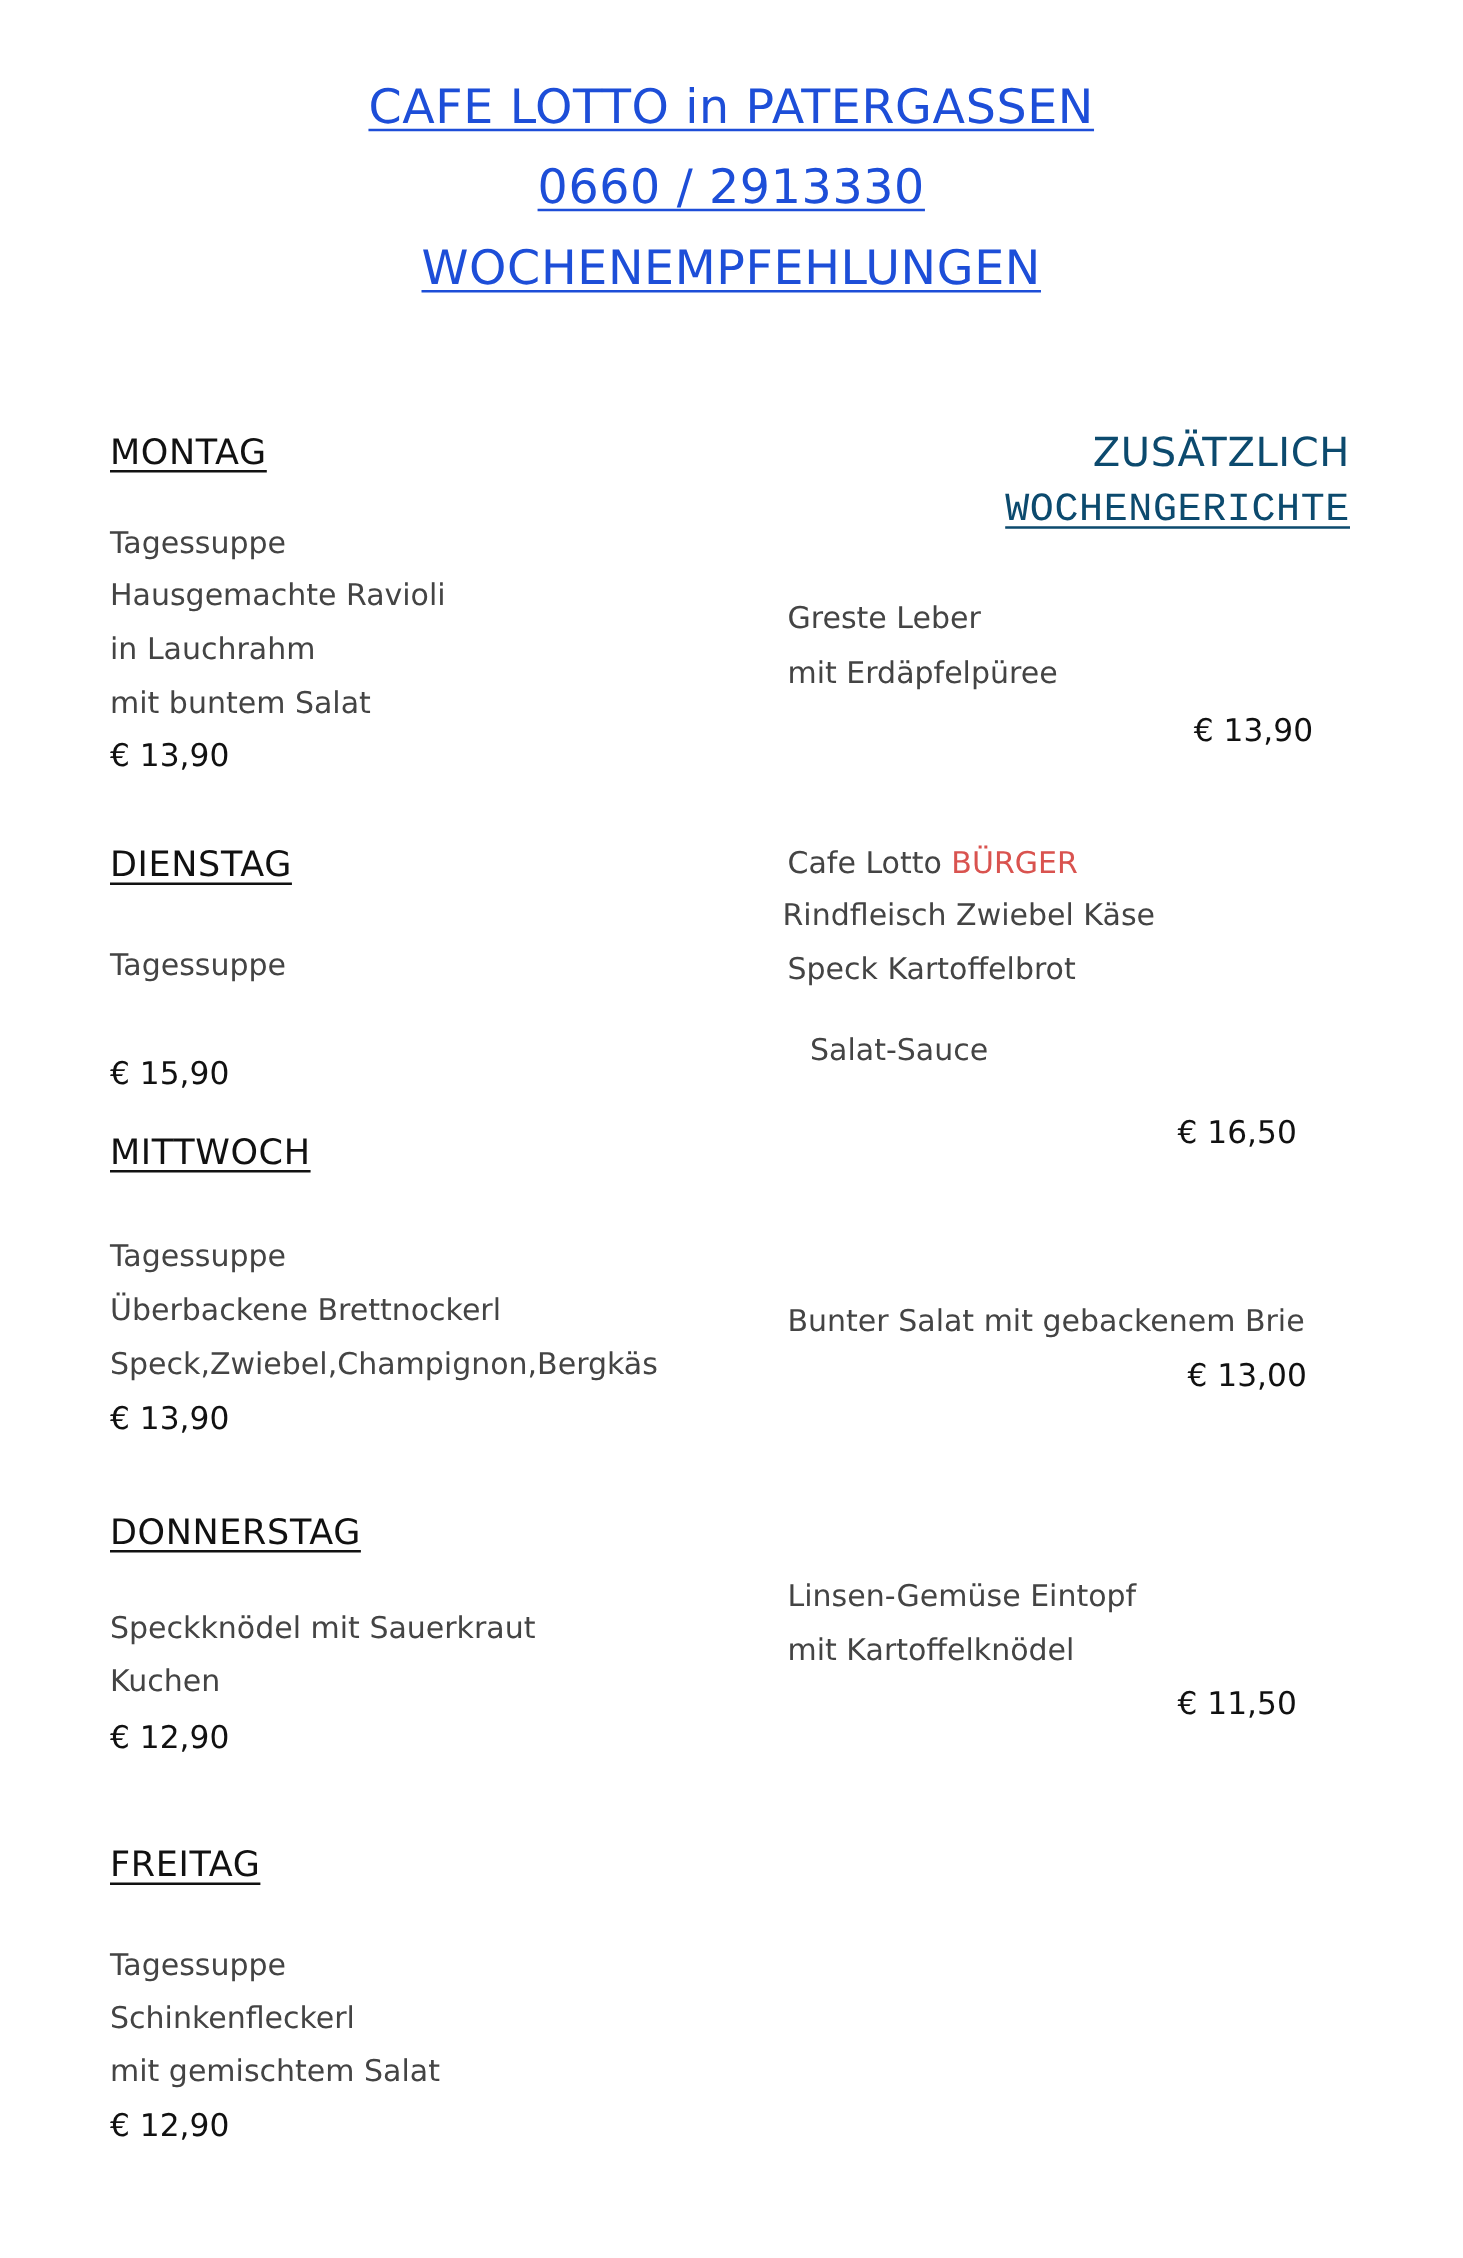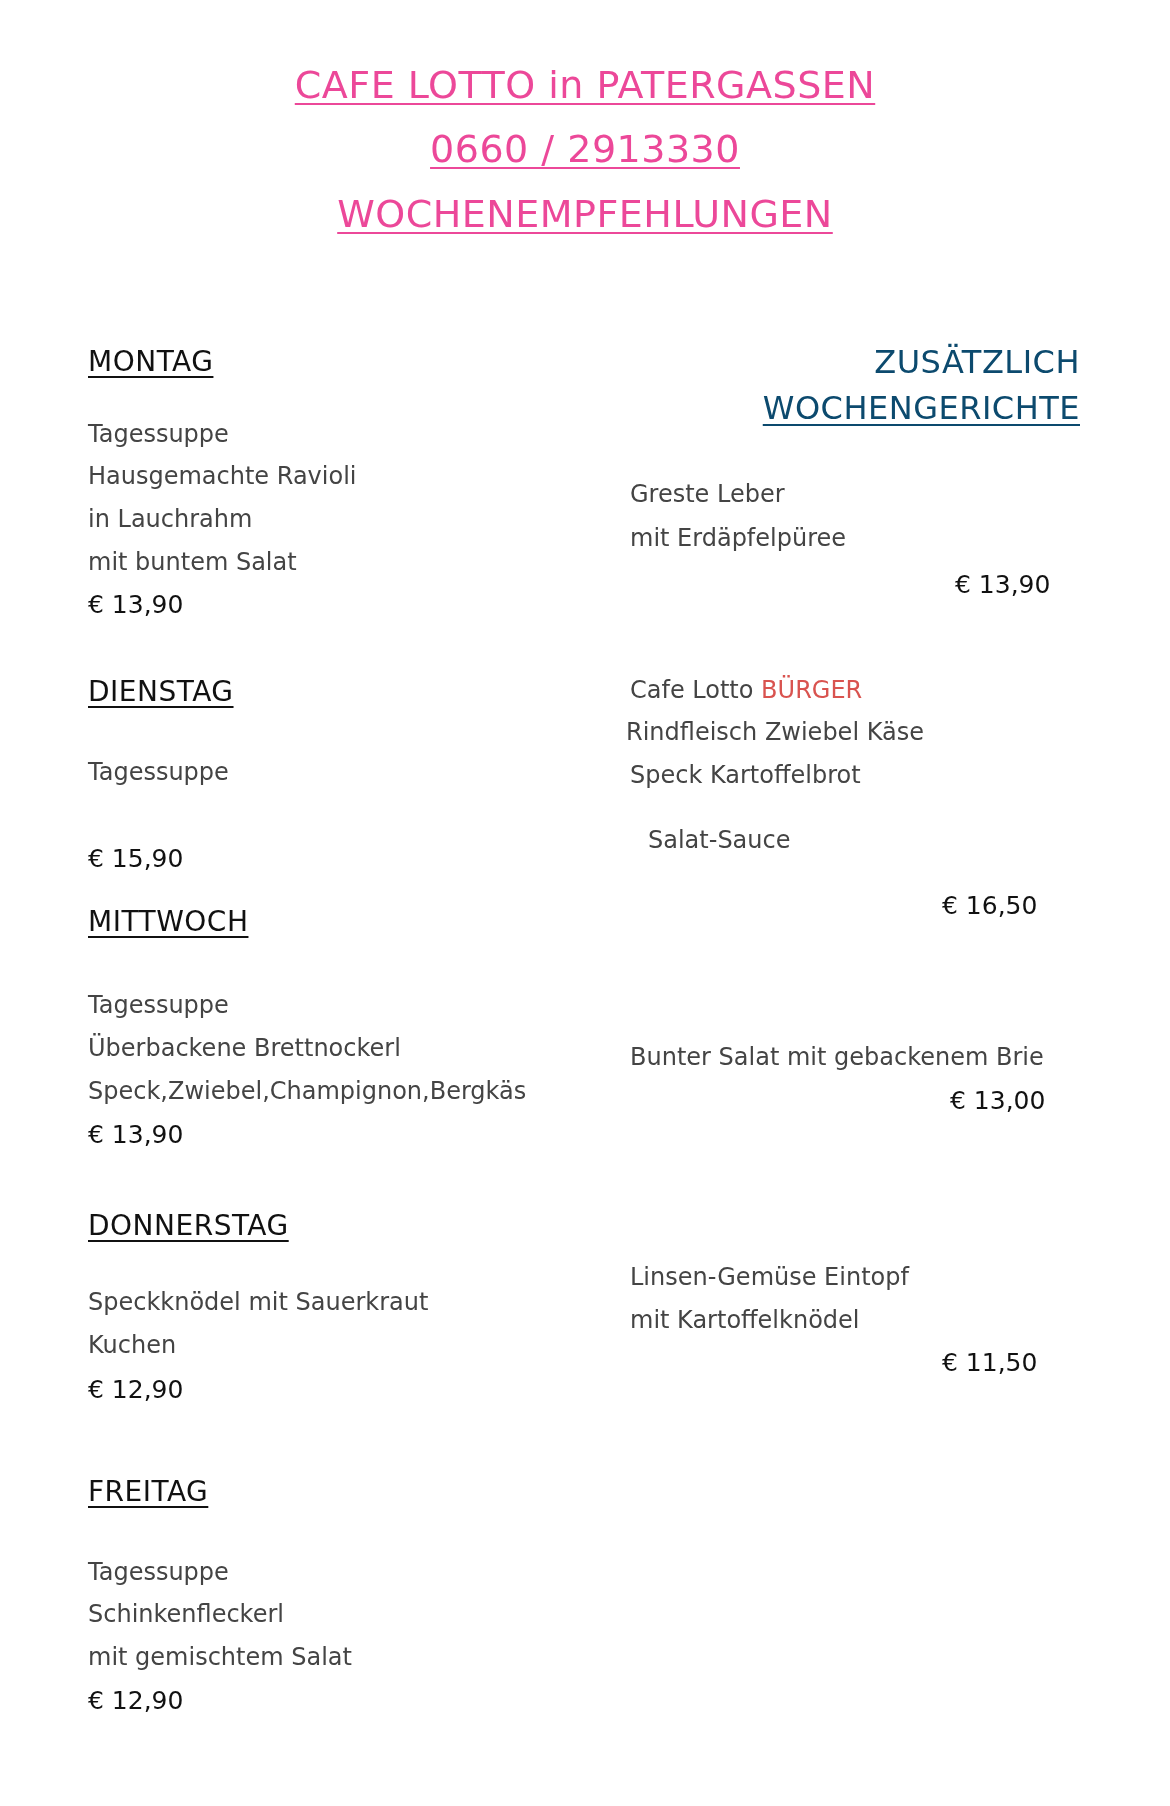--- a/index.html
+++ b/index.html
@@ -1,20 +1,20 @@
 <!DOCTYPE html>
 <html><head>
   <meta charset="utf-8">
   <style>
     html, body { margin: 0; padding: 0; background: #ffffff; }
     body { width: 1170px; height: 1806px; position: relative; overflow: hidden; }
     .page { position: absolute; left: 0; top: 0; width: 1170px; height: 1806px; background: #fff; }
     .title-line {
       position: absolute; left: 0; width: 1170px; text-align: center;
-      font-family: "DejaVu Sans", sans-serif; color: #ec4899;
+      font-family: "DejaVu Sans", sans-serif; color: #1d4ed8;
       font-size: 38px; letter-spacing: 0.5px; line-height: 1;
     }
     .title-line span { text-decoration: underline; text-decoration-thickness: 2px; text-underline-offset: 5px; }
     .day-head {
       position: absolute; left: 88px; font-family: "DejaVu Sans", sans-serif;
       color: #111; font-size: 28px; line-height: 1;
       text-decoration: underline; text-decoration-thickness: 2px; text-underline-offset: 5px;
       letter-spacing: 0.5px;
     }
     .item {
@@ -64,21 +64,21 @@
   <div class="item" style="left:88px; top:1333px;">Kuchen</div>
   <div class="price" style="left:88px; top:1377px;">€ 12,90</div>
 
   <div class="day-head" style="top:1478px;">FREITAG</div>
   <div class="item" style="left:88px; top:1560px;">Tagessuppe</div>
   <div class="item" style="left:88px; top:1602px;">Schinkenfleckerl</div>
   <div class="item" style="left:88px; top:1645px;">mit gemischtem Salat</div>
   <div class="price" style="left:88px; top:1688px;">€ 12,90</div>
 
   <div class="right-head" style="top:346px;">ZUSÄTZLICH</div>
-  <div class="right-head u" style="top:392px;">WOCHENGERICHTE</div>
+  <div class="right-head u" style="top:392px;font-family:Liberation Mono, monospace;">WOCHENGERICHTE</div>
 
   <div class="item" style="left:630px; top:482px;">Greste Leber</div>
   <div class="item" style="left:630px; top:526px;">mit Erdäpfelpüree</div>
   <div class="price" style="left:955px; top:572px;">€ 13,90</div>
 
   <div class="item" style="left:630px; top:678px;">
     <span>Cafe Lotto</span>
     <span class="accent">BÜRGER</span>
   </div>
   <div class="item" style="left:626px; top:720px;">Rindfleisch Zwiebel Käse</div>

